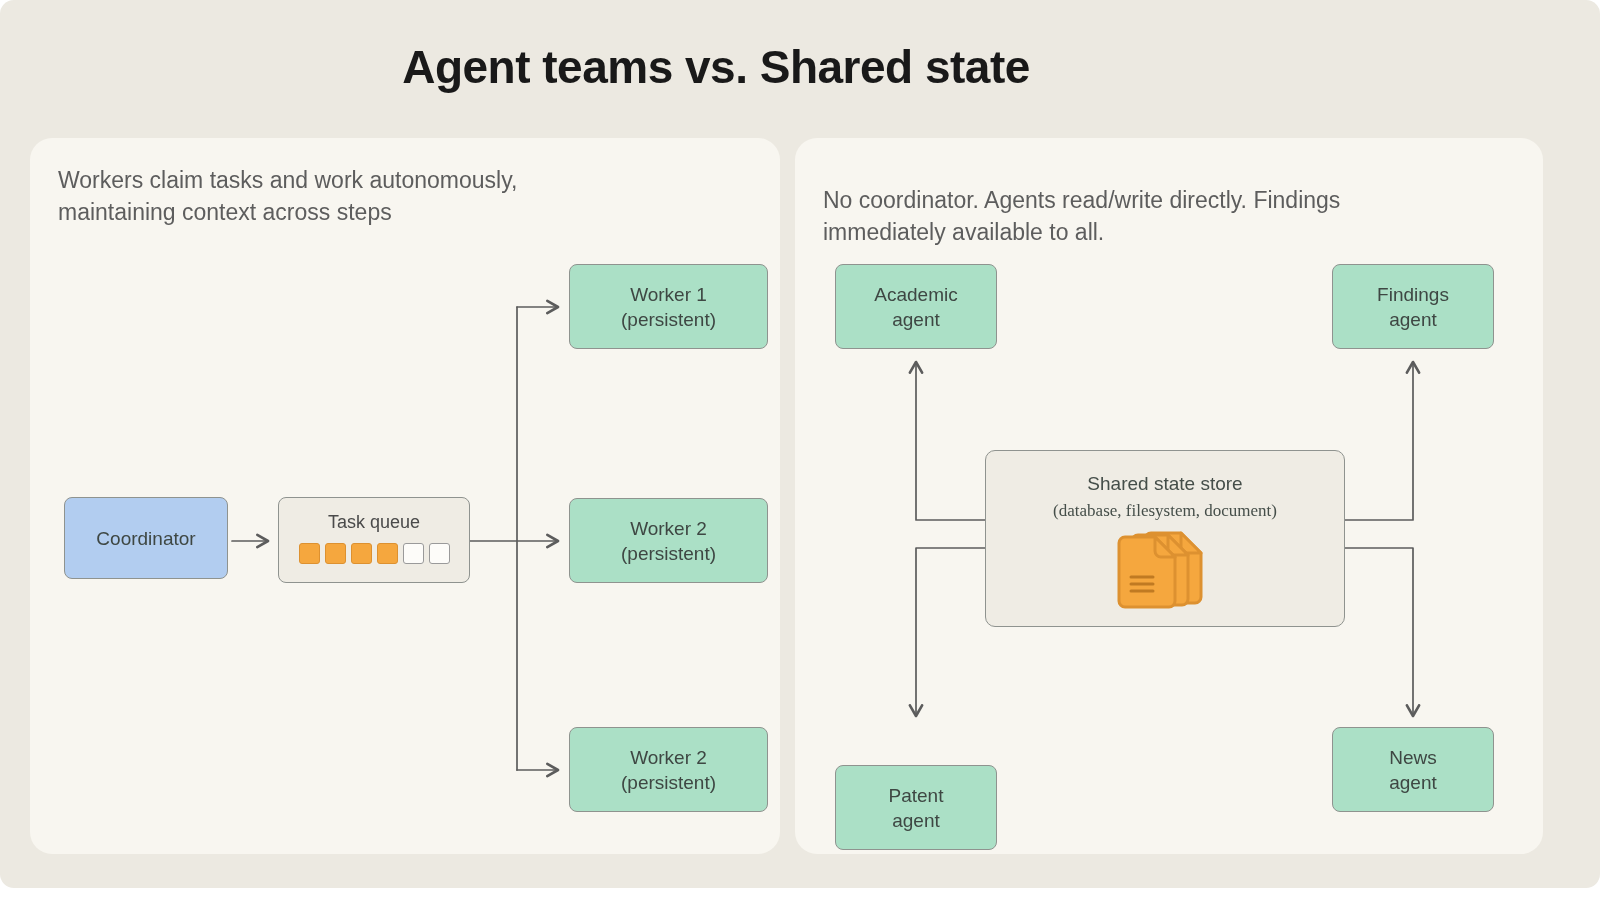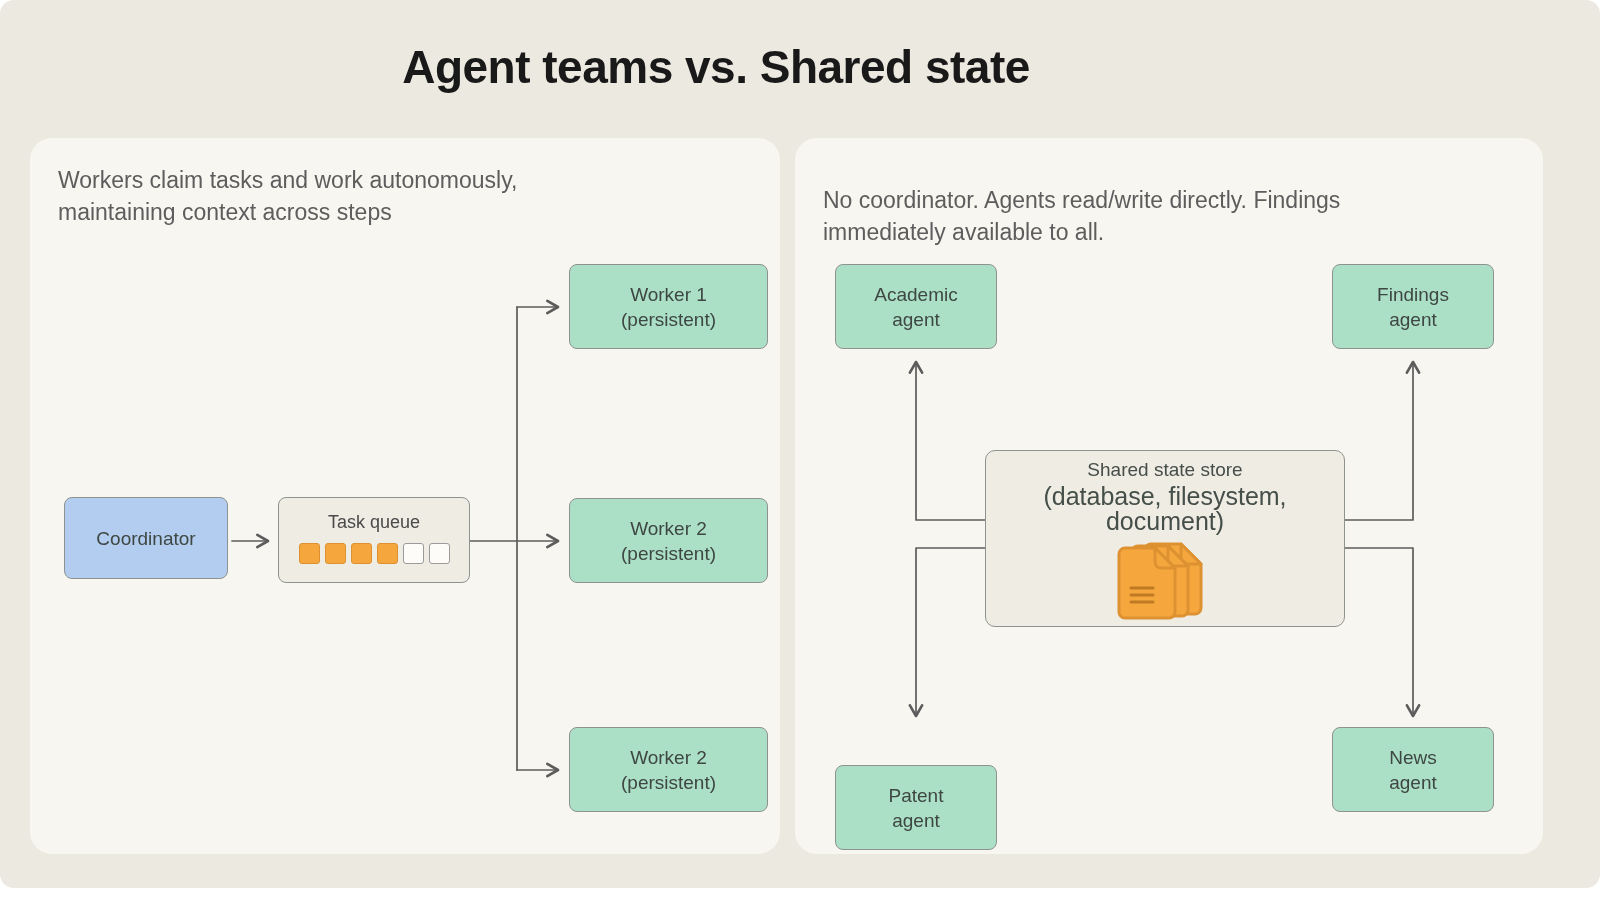--- a/index.html
+++ b/index.html
@@ -32,23 +32,23 @@
   .queue-label{font-size:18px;color:#4a4a4a;margin-bottom:8px;}
   .slots{display:flex;gap:5px;}
   .slot{display:inline-block;width:21px;height:21px;border-radius:3px;}
   .slot.filled{background:var(--queue-orange);border:1.5px solid var(--queue-orange-border);}
   .slot.empty{background:#fdfcf9;border:1.5px solid #9a9a9a;}
   .worker{left:569px;width:199px;height:85px;}
   .worker.w1{top:264px;} .worker.w2{top:498px;} .worker.w3{top:727px;}
   .agent{width:162px;height:85px;}
   .agent.tl{left:835px;top:264px;} .agent.tr{left:1332px;top:264px;}
   .agent.bl{left:835px;top:727px;margin-top:38px;} .agent.br{left:1332px;top:727px;}
-  .store{left:985px;top:450px;width:360px;height:177px;border-radius:10px;justify-content:flex-start;padding-top:6px;}
+  .store{left:985px;top:450px;width:360px;height:177px;border-radius:10px;justify-content:flex-start;padding-top:20px;}
   .store-title{font-size:19px;color:#454e49;}
-  .store-sub{font-size:25px;color:#454e49;margin-top:2px;}
+  .store-sub{font-size:17px;color:#454e49;margin-top:2px;font-family:Liberation Serif, serif;}
   .store-icon{margin-top:6px;}
   .connectors{position:absolute;left:0;top:0;width:1600px;height:901px;pointer-events:none;}
   .connectors path{stroke:var(--line);stroke-width:1.7;fill:none;stroke-linejoin:round;stroke-linecap:round;}
   .doc-page{fill:var(--queue-orange);stroke:var(--queue-orange-border);stroke-width:3;stroke-linejoin:round;}
   .doc-line{stroke:#c07a22;stroke-width:3;stroke-linecap:round;}
 </style>
 </head>
 <body>
 
 <div class="canvas">

